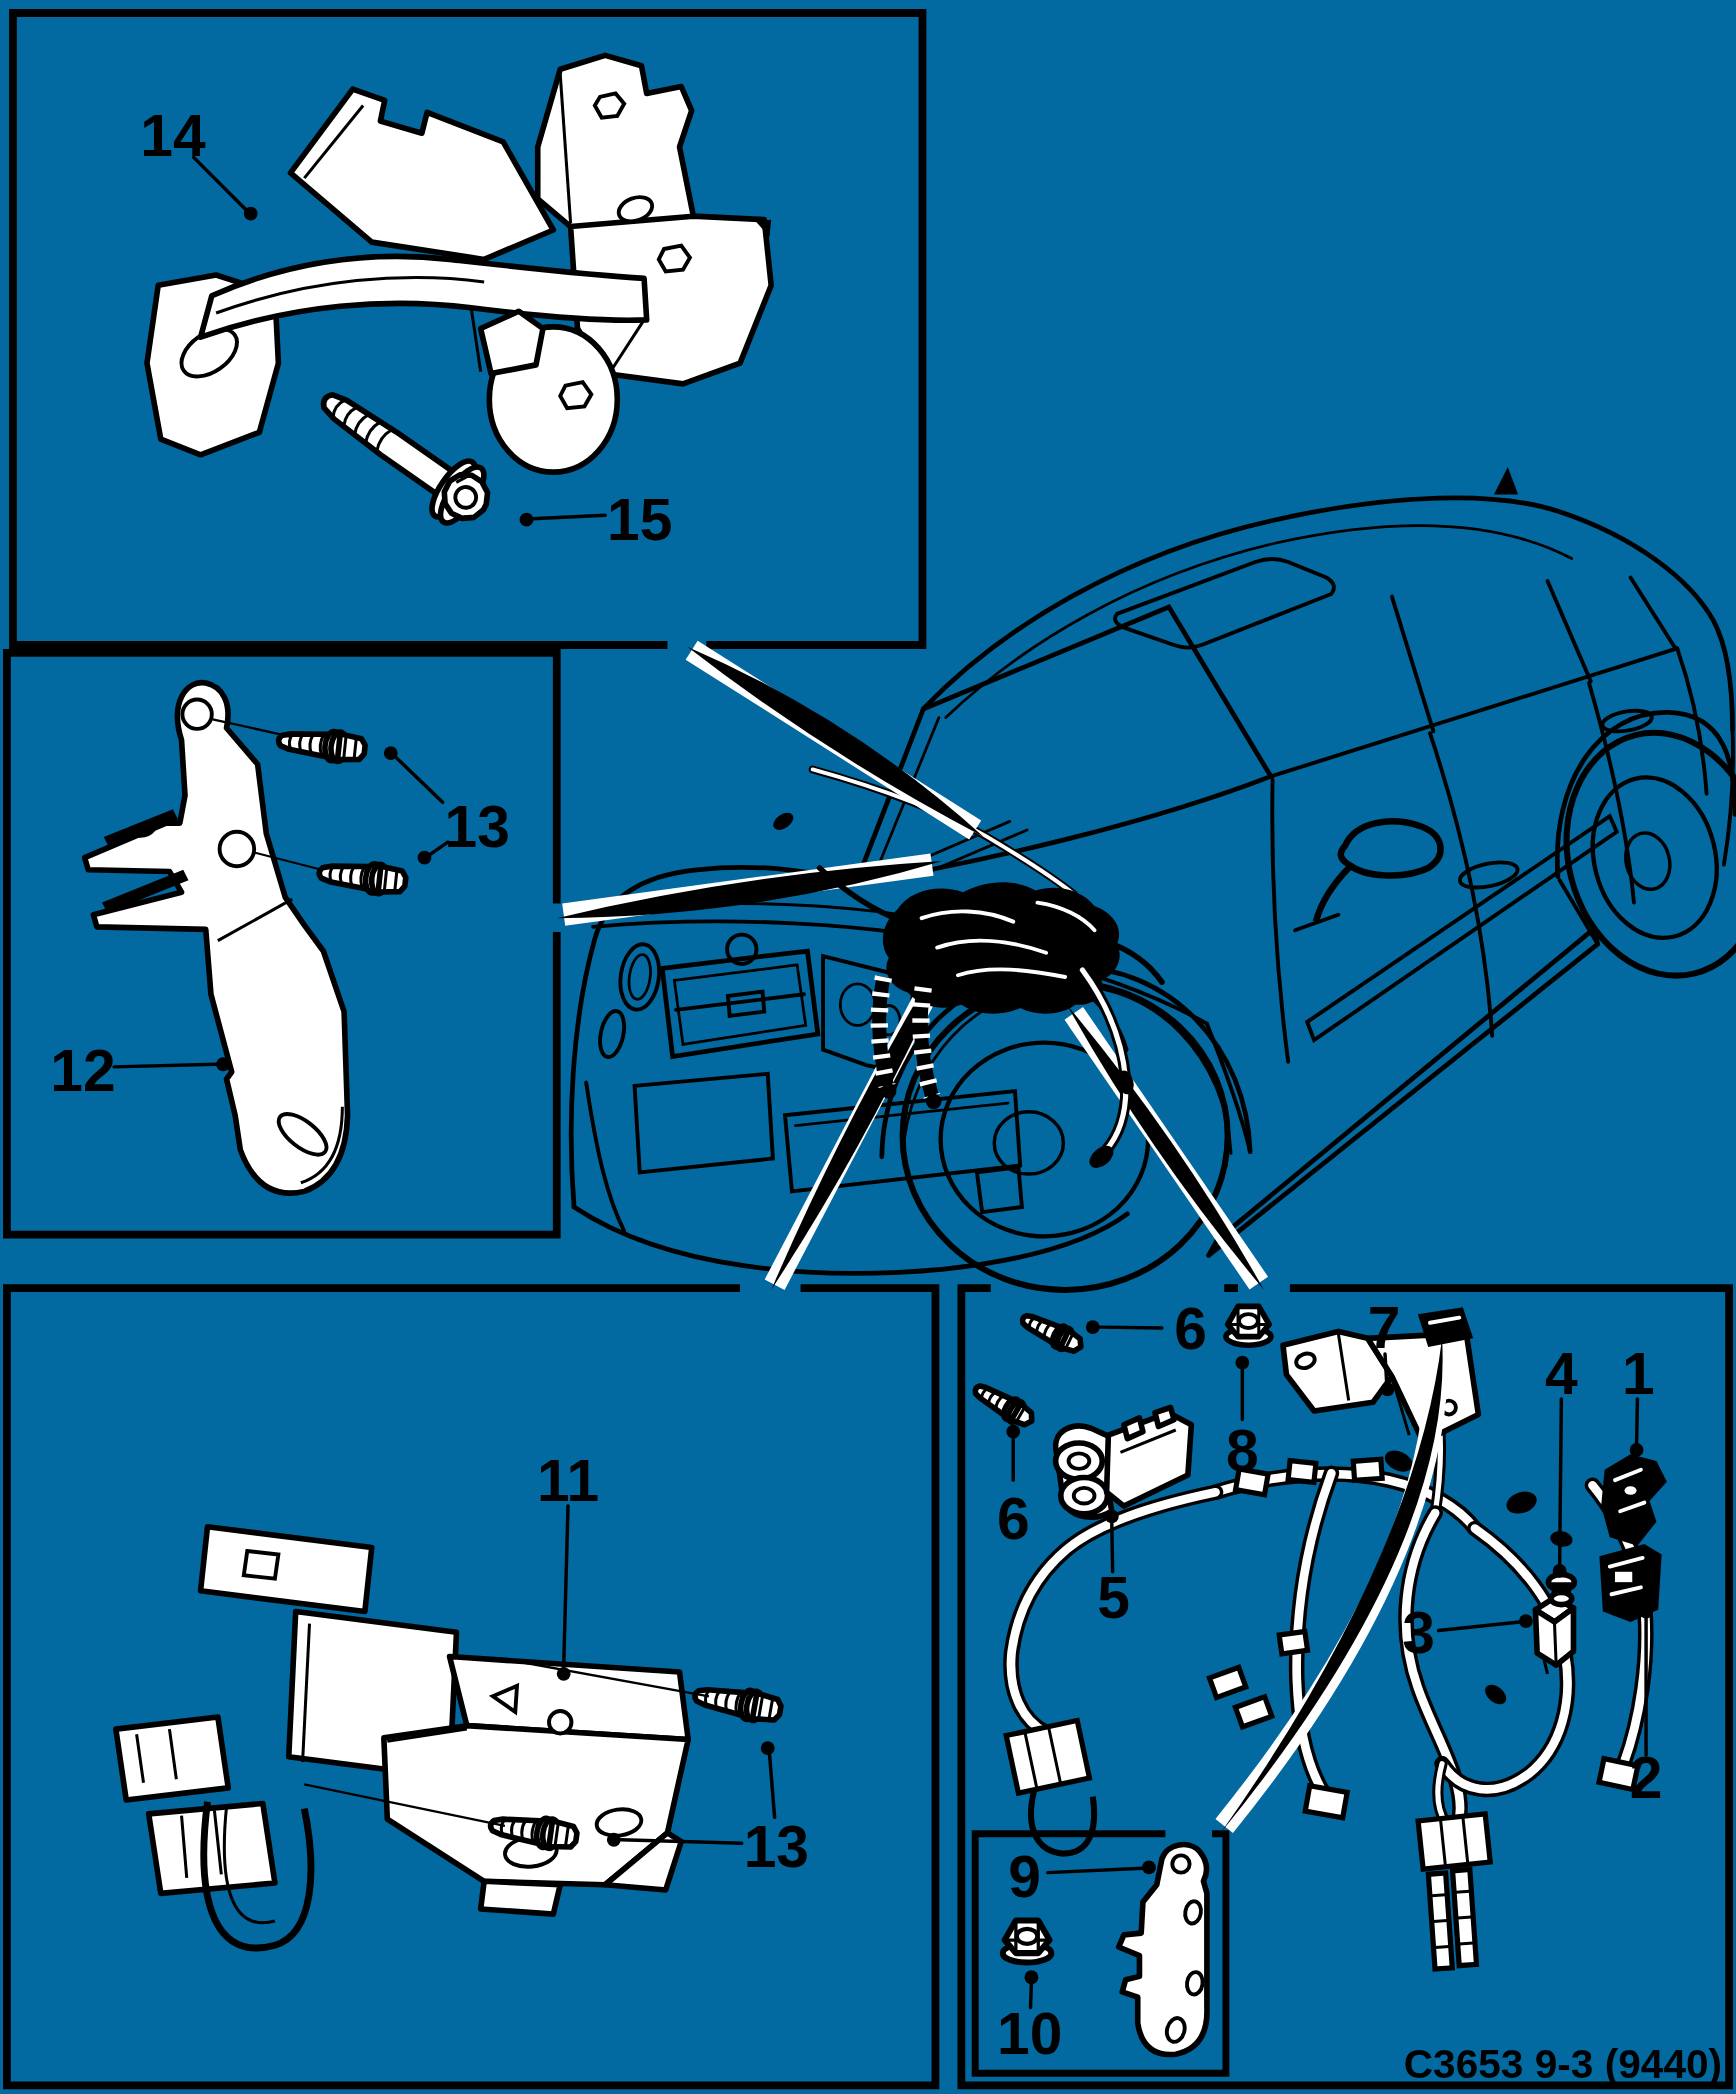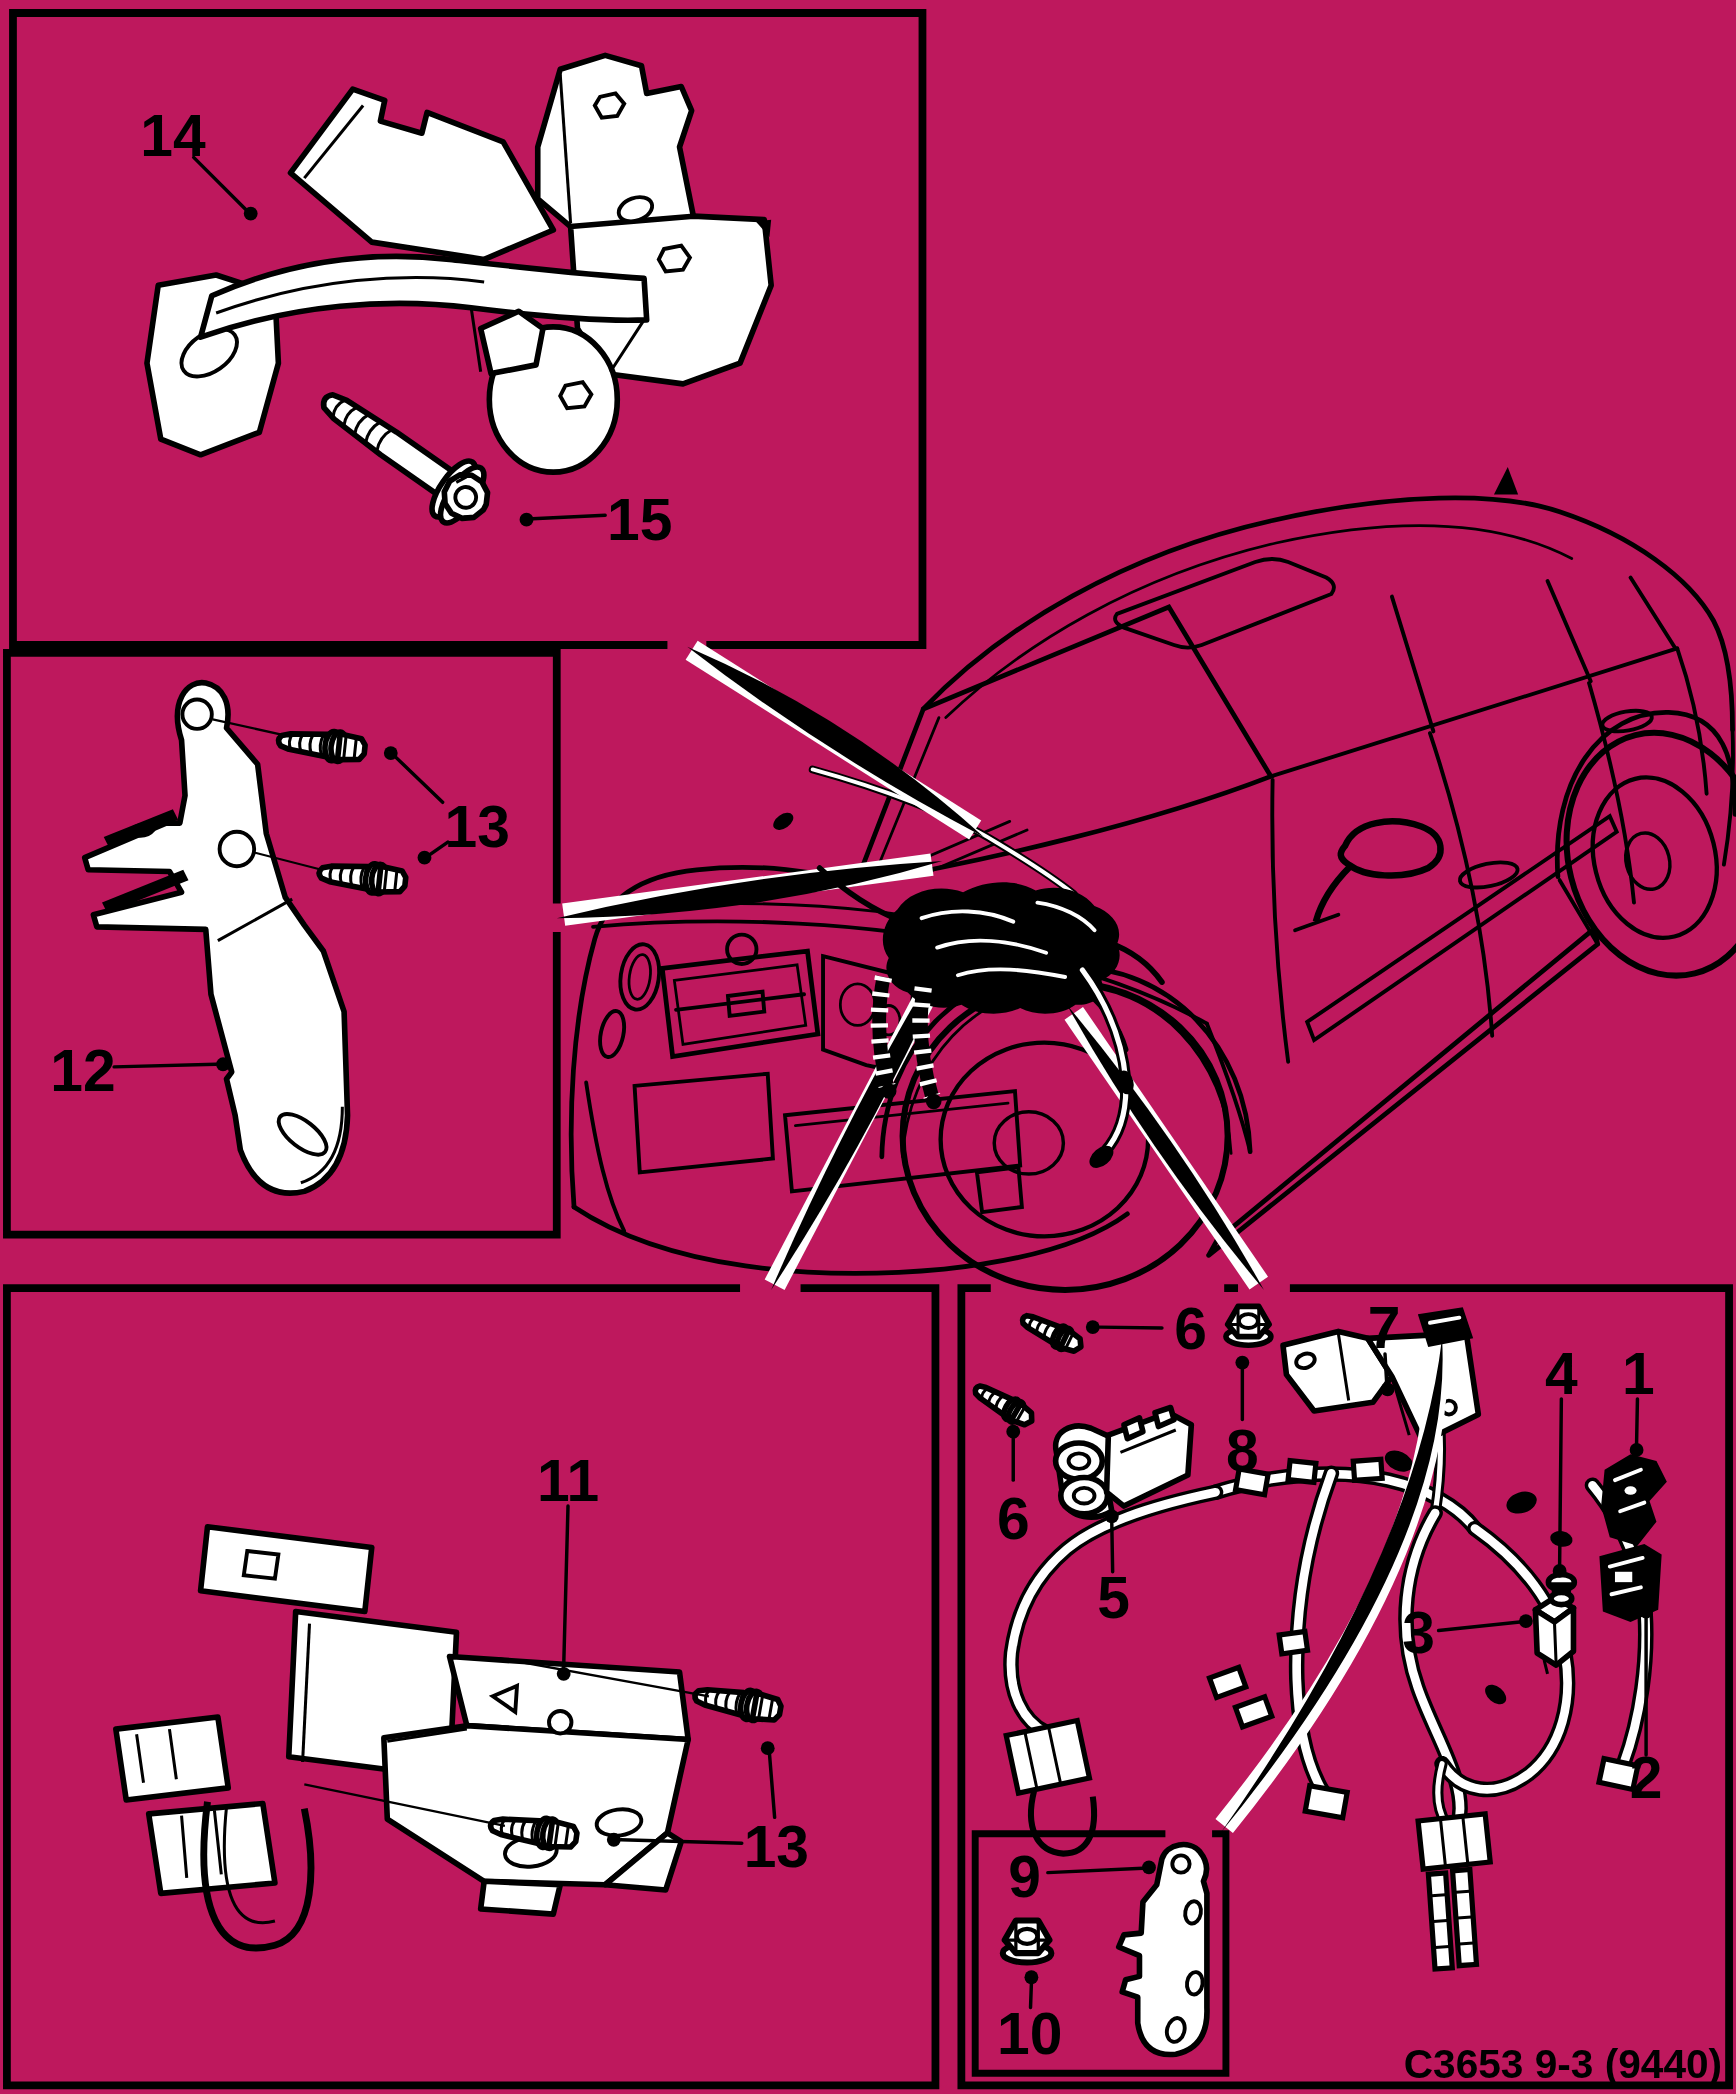--- a/index.html
+++ b/index.html
@@ -1,16 +1,16 @@
 <!DOCTYPE html>
 <html style="font-size:14px"><head>
 <meta charset="utf-8">
 <style>
   html,body{margin:0;padding:0;background:#ffffff;}
-  .stage{position:relative;width:1736px;height:2094px;background:#be185d;overflow:hidden;}
+  .stage{position:relative;width:1736px;height:2094px;background:#0369a1;overflow:hidden;}
   svg{position:absolute;left:0;top:0;display:block;}
   .lbl{font:700 68px "Liberation Sans", sans-serif;fill:#000;text-anchor:middle;}
   .code{font:700 47px "Liberation Sans", sans-serif;fill:#000;text-anchor:end;}
   .box{fill:none;stroke:#000;stroke-width:9;stroke-linejoin:miter;}
   .boxin{fill:none;stroke:#000;stroke-width:8;}
   .part{fill:#fff;stroke:#000;stroke-width:6.5;stroke-linejoin:round;}
   .part-thin{fill:none;stroke:#000;stroke-width:3.5;stroke-linejoin:round;}
   .hole{fill:#fff;stroke:#000;stroke-width:4.5;}
   .car{fill:none;stroke:#000;stroke-width:4.5;stroke-linecap:round;}
   .car-bold{fill:none;stroke:#000;stroke-width:5.5;stroke-linecap:round;}

